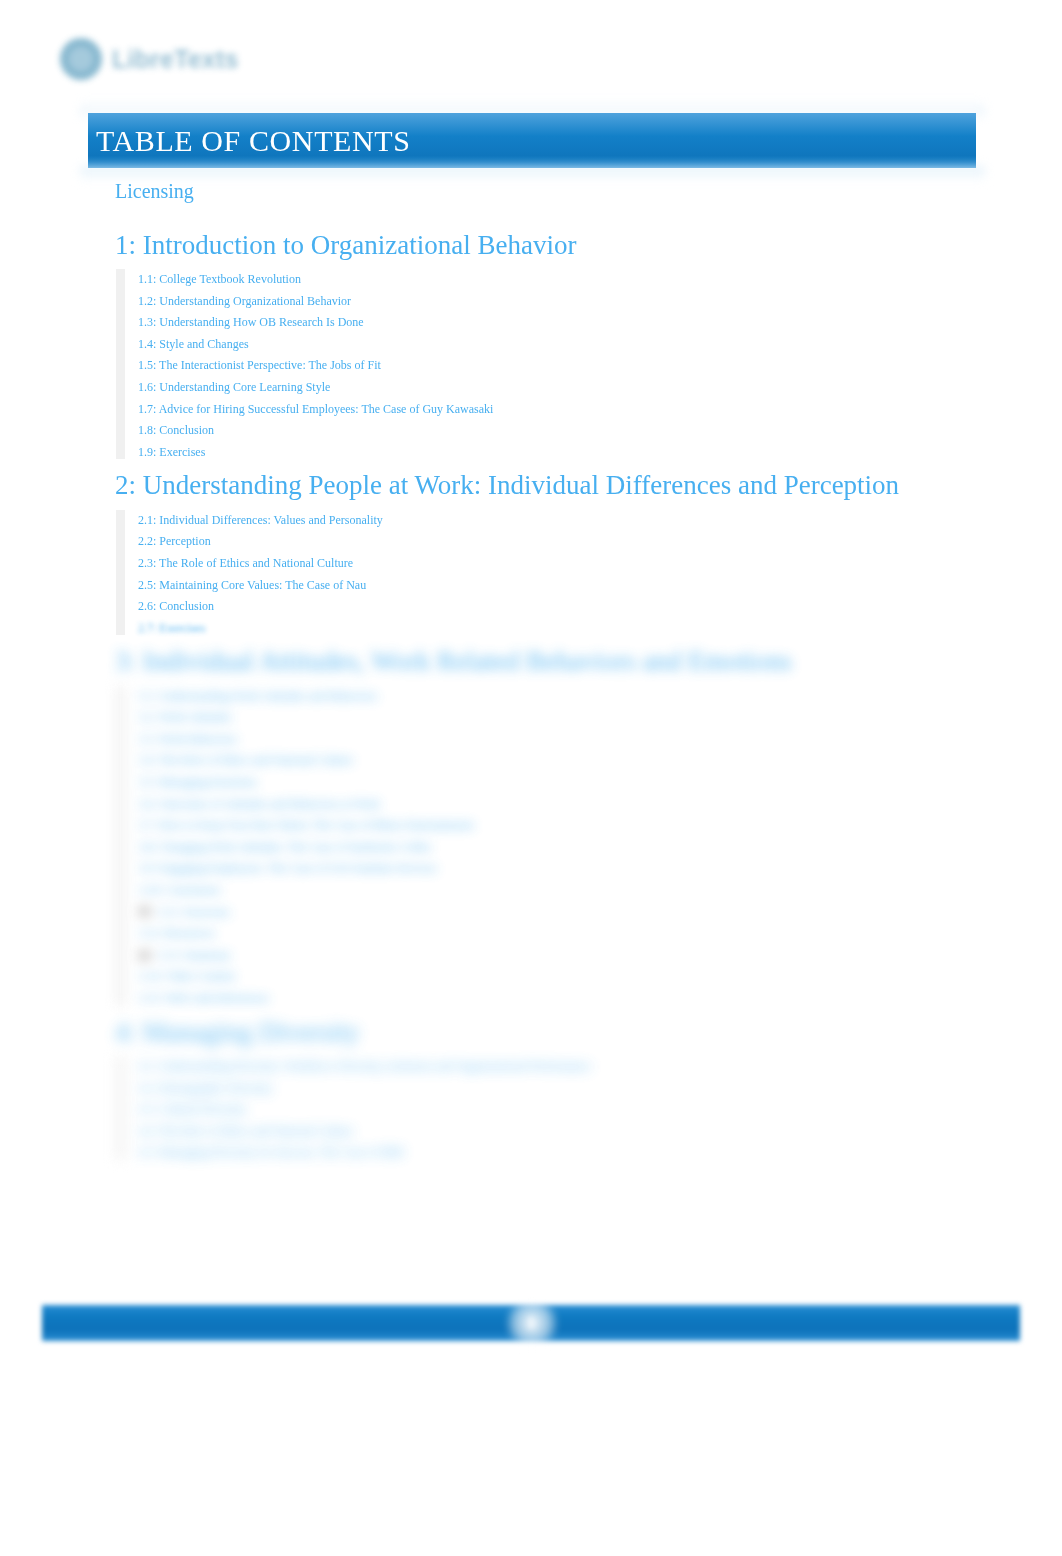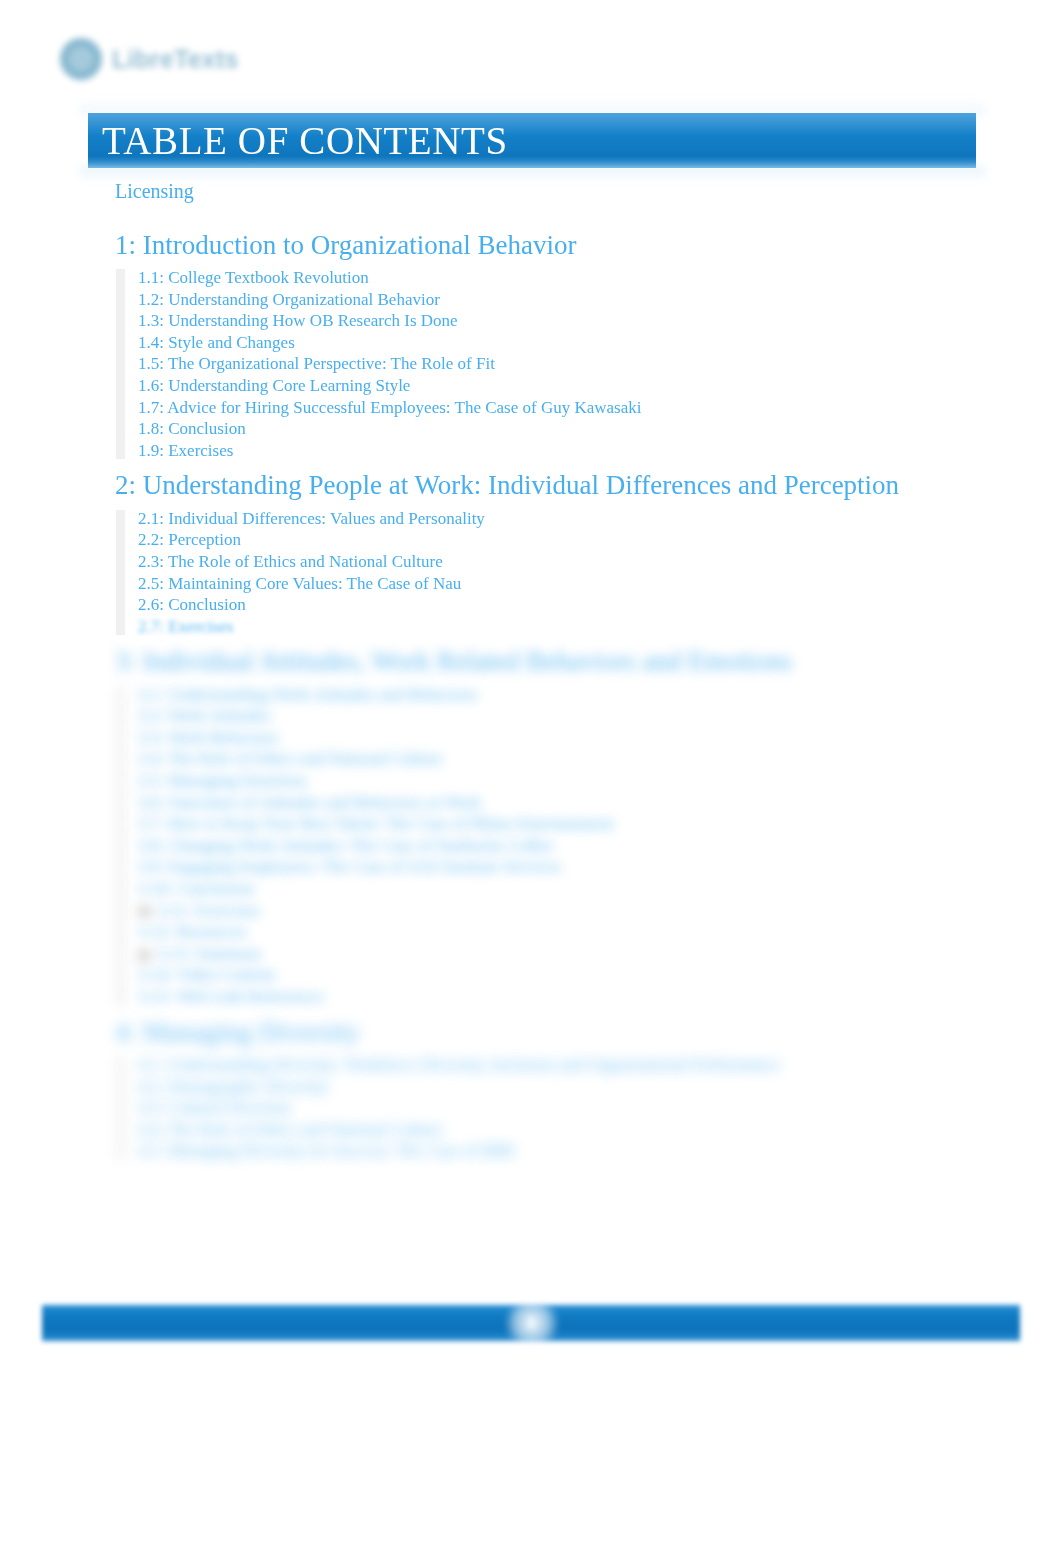--- a/index.html
+++ b/index.html
@@ -64,24 +64,24 @@
     top: 113px;
     width: 888px;
     height: 55px;
     background: linear-gradient(180deg, #4fa3dd 0%, #1380c8 42%, #0f76bd 78%, #2a8ed2 100%);
     display: flex;
     align-items: center;
     box-shadow: 0 0 14px 4px rgba(255,255,255,0.55);
   }
   .toc-header-title {
     color: #ffffff;
-    font-size: 39px;
+    font-size: 30px;
     font-weight: 400;
     letter-spacing: 0.6px;
-    padding-left: 14px;
+    padding-left: 8px;
     font-family: "Liberation Serif", serif;
   }
 
   
   .header-fade-top {
     position: absolute;
     left: 80px; top: 100px;
     width: 905px; height: 16px;
     background: linear-gradient(180deg, rgba(255,255,255,1), rgba(210,232,247,0.5));
     filter: blur(5px);
@@ -143,21 +143,21 @@
     top: 2px;
     bottom: 2px;
     width: 9px;
     background: #f0f0f0;
   }
   .section-list li {
     line-height: 21.6px;
     height: 21.6px;
     white-space: nowrap;
   }
-  .section-list li .link { font-size: 17px; }
+  .section-list li .link { font-size: 12px; }
   .b2  { filter: blur(2.4px);  opacity: .92; }
   .b4  { filter: blur(5.6px);  opacity: .85; }
   .b5  { filter: blur(6.6px);  opacity: .82; }
 
   .icon-dot {
     display: inline-block;
     width: 13px; height: 11px;
     background: #9a9a9a;
     border-radius: 2px;
     margin-right: 6px;
@@ -220,21 +220,21 @@
 
     <div class="chapter-block">
       <div class="chapter-title">
         <a class="link" href="#">1: Introduction to Organizational Behavior</a>
       </div>
       <ul class="section-list">
         <li><a class="link" href="#">1.1: College Textbook Revolution</a></li>
         <li><a class="link" href="#">1.2: Understanding Organizational Behavior</a></li>
         <li><a class="link" href="#">1.3: Understanding How OB Research Is Done</a></li>
         <li><a class="link" href="#">1.4: Style and Changes</a></li>
-        <li><a class="link" href="#">1.5: The Organizational Perspective: The Role of Fit</a></li>
+        <li><a class="link" href="#">1.5: The Interactionist Perspective: The Jobs of Fit</a></li>
         <li><a class="link" href="#">1.6: Understanding Core Learning Style</a></li>
         <li><a class="link" href="#">1.7: Advice for Hiring Successful Employees: The Case of Guy Kawasaki</a></li>
         <li><a class="link" href="#">1.8: Conclusion</a></li>
         <li><a class="link" href="#">1.9: Exercises</a></li>
       </ul>
     </div>
 
     <div class="chapter-block">
       <div class="chapter-title">
         <a class="link" href="#">2: Understanding People at Work: Individual Differences and Perception</a>

